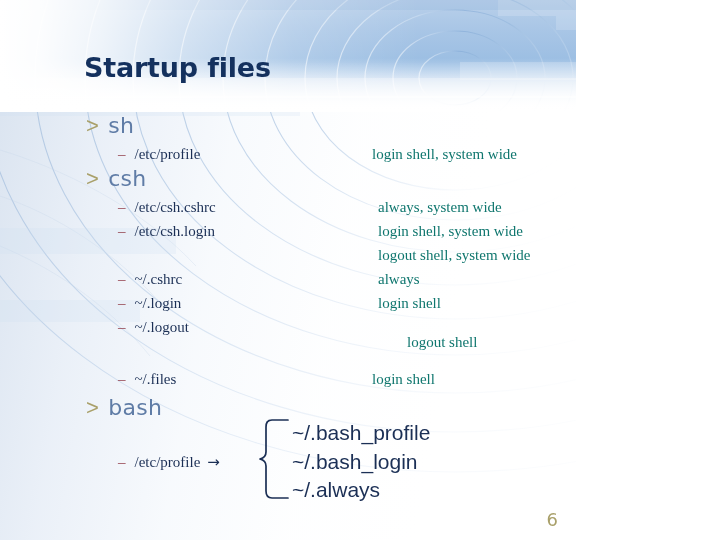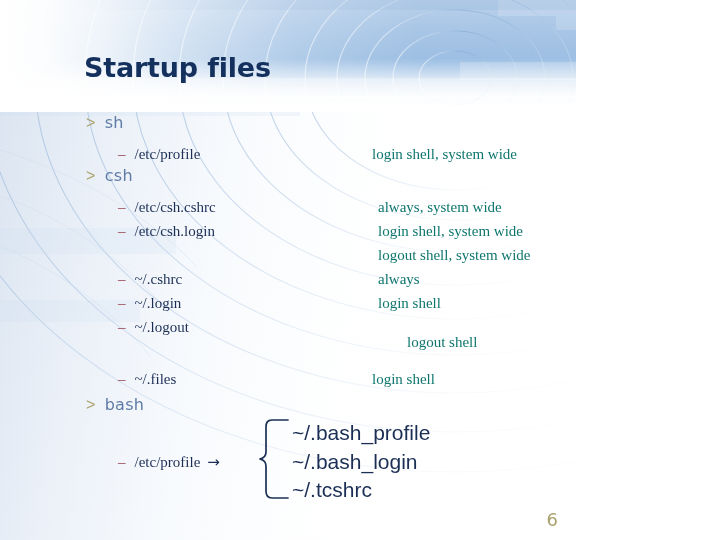--- a/index.html
+++ b/index.html
@@ -132,21 +132,21 @@
   .content {
     position: absolute;
     left: 0; top: 0;
     width: 720px; height: 540px;
   }
 
   .l1 {
     position: absolute;
     white-space: nowrap;
     font-family: "DejaVu Sans", sans-serif;
-    font-size: 16px;
+    font-size: 22px;
     color: #5f7ca6;
     letter-spacing: 0.3px;
   }
   .l1 .marker {
     color: #a9a06a;
     font-weight: normal;
     margin-right: 9px;
     font-family: "Liberation Sans", sans-serif;
   }
 
@@ -345,19 +345,19 @@
     <div class="l2" style="left:118px; top:453px;">
       <span class="dash">–</span><span>/etc/profile</span><span class="arrow" style="margin-left:7px;">→</span>
     </div>
 
     <svg class="brace" style="left:258px; top:418px;" width="38" height="82">
       <path d="M 30 2 L 14 2 C 9 2 8 5 8 9 L 8 34 C 8 38 6 40 2 41 C 6 42 8 44 8 48 L 8 73 C 8 77 9 80 14 80 L 30 80" fill="none" stroke="#1b2f55" stroke-width="1.7" stroke-linecap="round" stroke-linejoin="round"></path>
     </svg>
 
     <div class="brace-item" style="left:292px; top:421px;">~/.bash_profile</div>
     <div class="brace-item" style="left:292px; top:450px;">~/.bash_login</div>
-    <div class="brace-item" style="left:292px; top:478px;">~/.tcshrc</div>
+    <div class="brace-item" style="left:292px; top:478px;">~/.always</div>
 
   </div>
 
   <div class="page-num">6</div>
 
 </div>
 
 </body></html>

